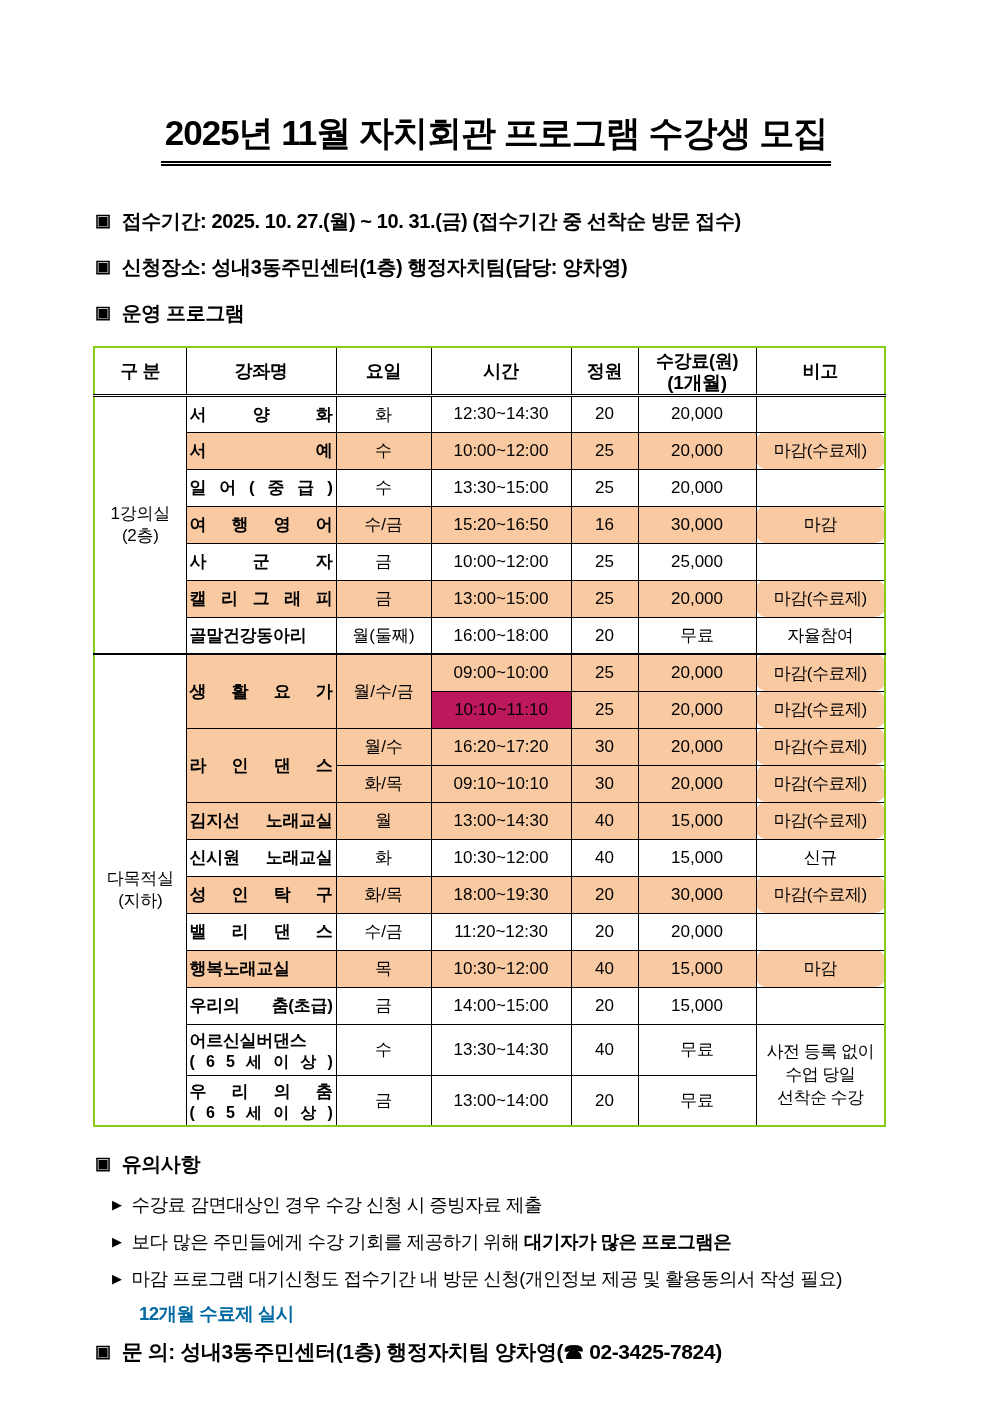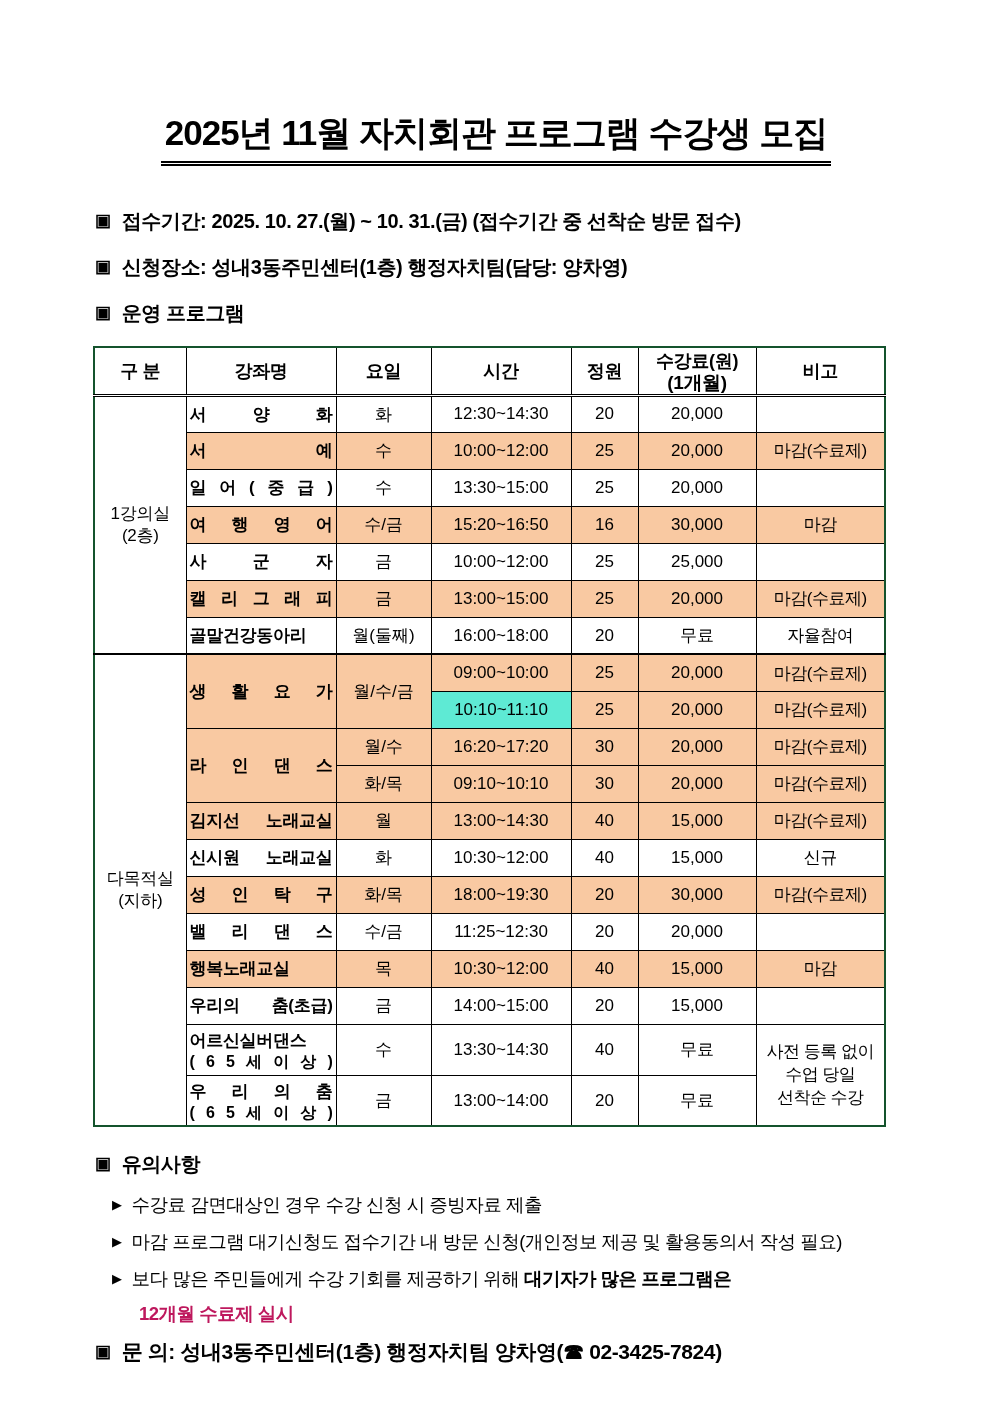--- a/index.html
+++ b/index.html
@@ -29,21 +29,21 @@
   .info-list { margin: 42px 0 0 95px; }
   .info-line { font-size: 20px; font-weight: bold; letter-spacing: -0.4px; margin-bottom: 19px; white-space: nowrap; }
   .sq-marker { font-size: 17px; margin-right: 11px; position: relative; top: -2px; }
 
   
   table.prog {
     border-collapse: collapse;
     table-layout: fixed;
     width: 791px;
     margin: 4px 0 0 93px;
-    border: 2px solid #14532d;
+    border: 2px solid #84cc16;
   }
   .prog th, .prog td {
     border: 1px solid #000;
     text-align: center;
     vertical-align: middle;
     font-size: 17px;
     padding: 1px 3px;
     overflow: hidden;
     background: #fff;
   }
@@ -55,21 +55,21 @@
 
   .nm {
     font-weight: bold;
     text-align: justify;
     text-align-last: justify;
     padding: 0 9px;
     letter-spacing: -0.3px;
   }
   .nm-sub { font-size: 16px; font-weight: bold; text-align: justify; text-align-last: justify; line-height: 1.2; }
   .gcell { font-size: 16px; letter-spacing: -0.3px; line-height: 1.3; }
-  .note-cell { font-size: 16px; letter-spacing: -0.5px; }
+  .note-cell { font-size: 16px; letter-spacing: -0.5px; border-radius: 10px; }
   .note-multi { font-size: 15.5px; letter-spacing: -0.5px; line-height: 1.35; }
 
   
   .notices { margin: 24px 0 12px 95px; }
   .sec-head { font-size: 20px; font-weight: bold; margin-bottom: 14px; letter-spacing: -0.4px; }
   .bullet { font-size: 18.5px; margin: 0 0 12px 17px; letter-spacing: -0.5px; white-space: nowrap; }
   .arr-marker { font-size: 13px; margin-right: 10px; position: relative; top: -2px; }
   .bold-seg { font-weight: bold; }
   .red-line { font-size: 18.5px; font-weight: bold; color: #ff0000; margin: -2px 0 12px 44px; letter-spacing: -0.5px; }
   .contact-line { font-size: 21px; font-weight: bold; margin: 4px 0 0 0; letter-spacing: -0.4px; white-space: nowrap; }
@@ -187,21 +187,21 @@
           <div>(지하)</div>
         </td>
         <td class="nm" rowspan="2" style="background: rgb(249, 201, 162);">생 활 요 가</td>
         <td rowspan="2" style="background: rgb(249, 201, 162);">월/수/금</td>
         <td style="background: rgb(249, 201, 162);">09:00~10:00</td>
         <td style="background: rgb(249, 201, 162);">25</td>
         <td style="background: rgb(249, 201, 162);">20,000</td>
         <td class="note-cell" style="background: rgb(249, 201, 162);">마감(수료제)</td>
       </tr>
       <tr>
-        <td style="background: #5eead4;">10:10~11:10</td>
+        <td style="background: #be185d;">10:10~11:10</td>
         <td style="background: rgb(249, 201, 162);">25</td>
         <td style="background: rgb(249, 201, 162);">20,000</td>
         <td class="note-cell" style="background: rgb(249, 201, 162);">마감(수료제)</td>
       </tr>
       <tr>
         <td class="nm" rowspan="2" style="background: rgb(249, 201, 162);">라 인 댄 스</td>
         <td style="background: rgb(249, 201, 162);">월/수</td>
         <td style="background: rgb(249, 201, 162);">16:20~17:20</td>
         <td style="background: rgb(249, 201, 162);">30</td>
         <td style="background: rgb(249, 201, 162);">20,000</td>
@@ -234,21 +234,21 @@
         <td class="nm" style="background: rgb(249, 201, 162);">성 인 탁 구</td>
         <td style="background: rgb(249, 201, 162);">화/목</td>
         <td style="background: rgb(249, 201, 162);">18:00~19:30</td>
         <td style="background: rgb(249, 201, 162);">20</td>
         <td style="background: rgb(249, 201, 162);">30,000</td>
         <td class="note-cell" style="background: rgb(249, 201, 162);">마감(수료제)</td>
       </tr>
       <tr>
         <td class="nm">밸 리 댄 스</td>
         <td>수/금</td>
-        <td>11:25~12:30</td>
+        <td>11:20~12:30</td>
         <td>20</td>
         <td>20,000</td>
         <td class="note-cell"></td>
       </tr>
       <tr>
         <td class="nm" style="background: rgb(249, 201, 162);">행복노래교실</td>
         <td style="background: rgb(249, 201, 162);">목</td>
         <td style="background: rgb(249, 201, 162);">10:30~12:00</td>
         <td style="background: rgb(249, 201, 162);">40</td>
         <td style="background: rgb(249, 201, 162);">15,000</td>
@@ -291,24 +291,24 @@
   </table>
 
   <div class="notices">
     <div class="sec-head">
       <span class="sq-marker">▣</span><span>유의사항</span>
     </div>
     <div class="bullet">
       <span class="arr-marker">▶</span><span>수강료 감면대상인 경우 수강 신청 시 증빙자료 제출</span>
     </div>
     <div class="bullet">
+      <span class="arr-marker">▶</span><span>보다 많은 주민들에게 수강 기회를 제공하기 위해 </span><span class="bold-seg">대기자가 많은 프로그램은</span>
+    </div>
+    <div class="bullet">
       <span class="arr-marker">▶</span><span>마감 프로그램 대기신청도 접수기간 내 방문 신청(개인정보 제공 및 활용동의서 작성 필요)</span>
     </div>
-    <div class="bullet">
-      <span class="arr-marker">▶</span><span>보다 많은 주민들에게 수강 기회를 제공하기 위해 </span><span class="bold-seg">대기자가 많은 프로그램은</span>
-    </div>
-    <div class="red-line" style="color: #be185d;">12개월 수료제 실시</div>
+    <div class="red-line" style="color: #0369a1;">12개월 수료제 실시</div>
     <div class="contact-line">
       <span class="sq-marker">▣</span><span>문 의: 성내3동주민센터(1층) 행정자치팀 양차영(☎ 02-3425-7824)</span>
     </div>
   </div>
 
 </div>
 
 </body></html>

